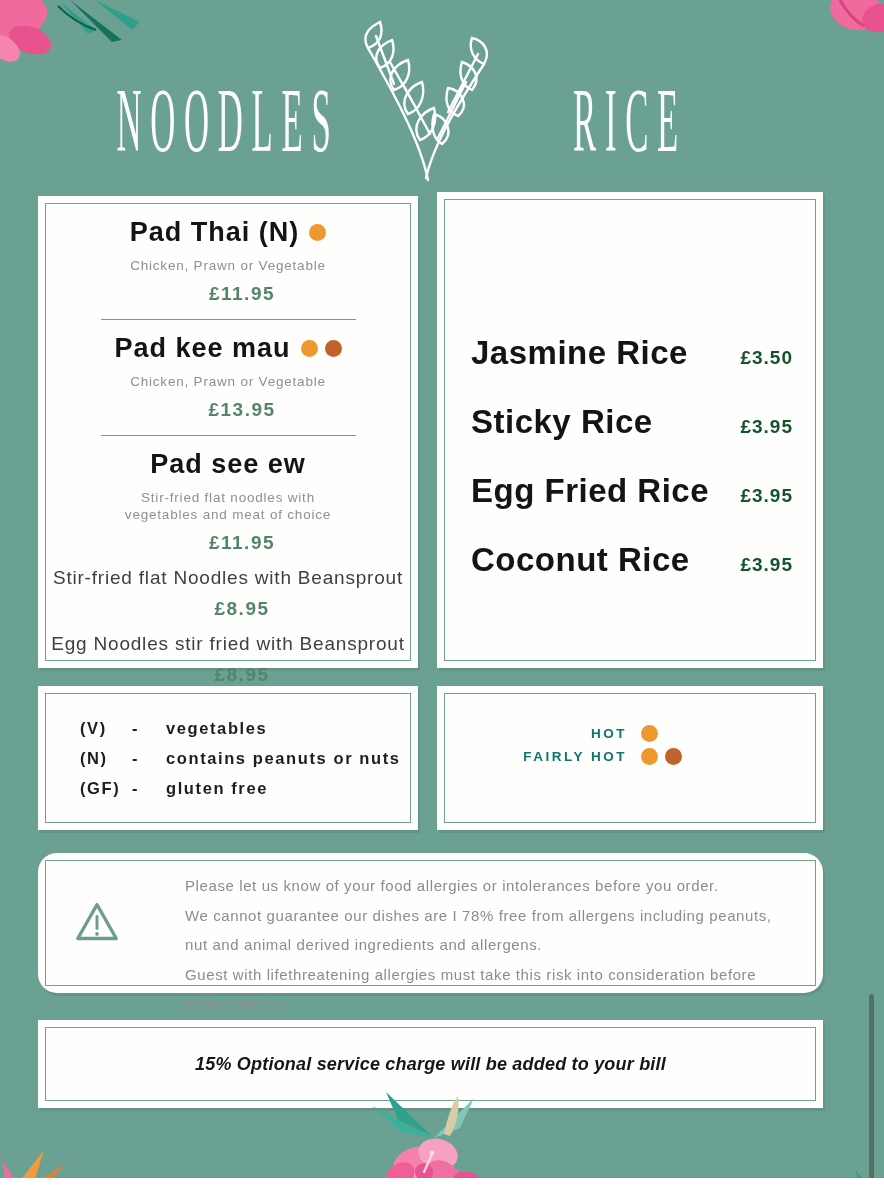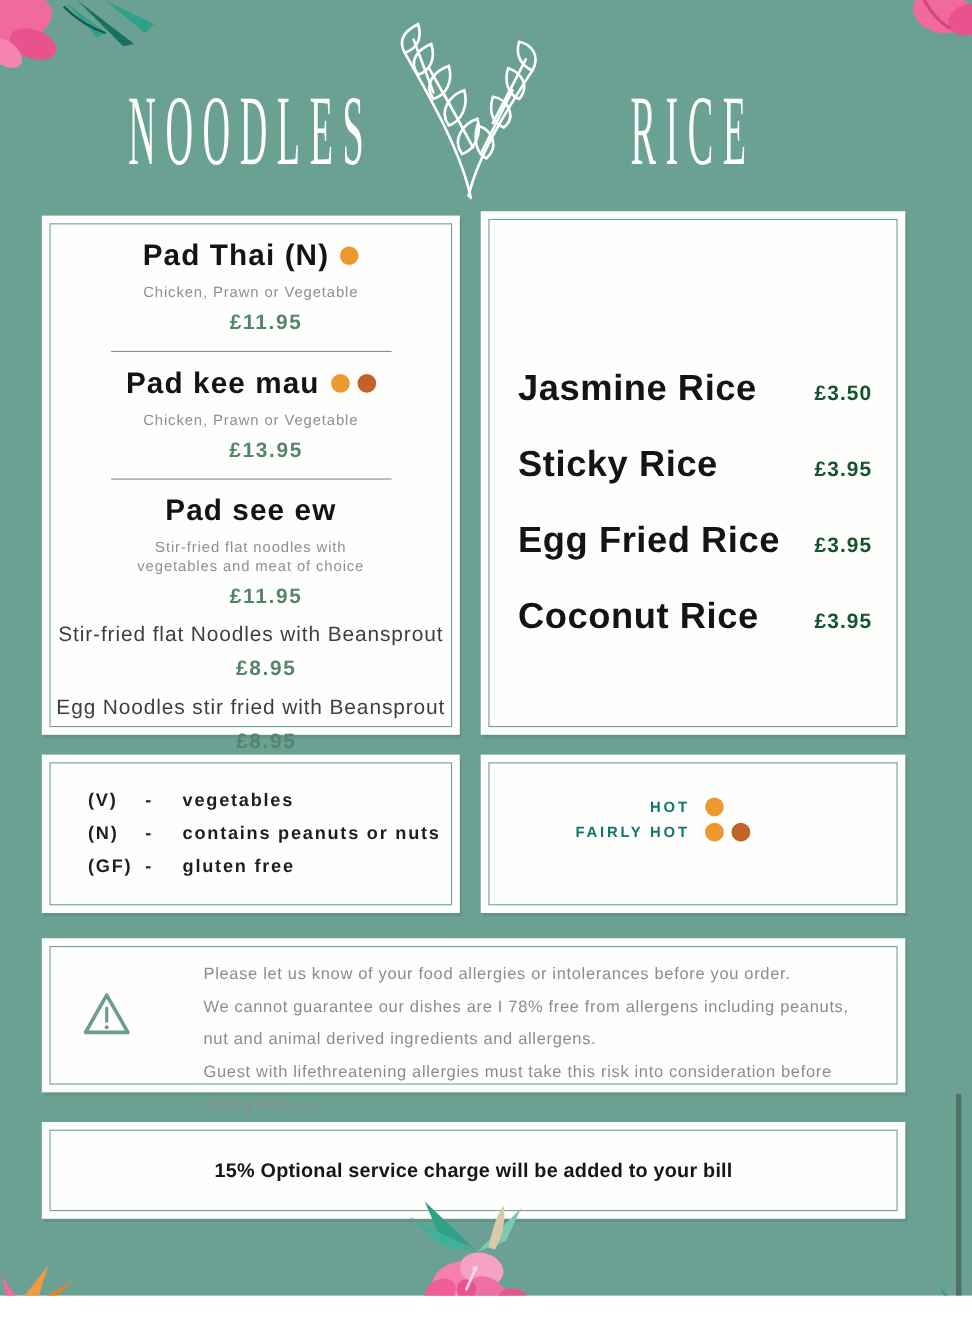--- a/index.html
+++ b/index.html
@@ -14,21 +14,21 @@
   .title-rice{left:437px;top:88px;width:386px;}
   .leaf-wrap{position:absolute;left:350px;top:20px;width:150px;height:165px;}
 
   
   .panel{position:absolute;background:#FEFEFD;box-shadow:2px 3px 0 rgba(30,60,50,.12);}
   .panel .inner{position:absolute;inset:7px;border:1.6px solid #74A08F;pointer-events:none;}
   .panel-noodles{left:38px;top:196px;width:380px;height:472px;}
   .panel-rice{left:437px;top:192px;width:386px;height:476px;}
   .panel-legend{left:38px;top:686px;width:380px;height:144px;}
   .panel-heat{left:437px;top:686px;width:386px;height:144px;}
-  .panel-allergy{left:38px;top:853px;width:785px;height:140px;}
+  .panel-allergy{left:38px;top:853px;width:785px;height:140px;border-radius:19px;}
   .panel-service{left:38px;top:1020px;width:785px;height:88px;}
 
   
   .noodles-content{position:relative;padding-top:21px;text-align:center;}
   .dish-name{font-size:27px;font-weight:bold;color:#141414;letter-spacing:1px;
     display:flex;align-items:center;justify-content:center;gap:10px;}
   .dish-desc{margin:9px auto 0;font-size:13.5px;color:#8F8F8F;letter-spacing:.8px;
     max-width:250px;line-height:17px;}
   .price{margin-top:9px;font-size:19px;font-weight:bold;color:#54846E;letter-spacing:1.5px;padding-left:28px;}
   .divider{width:255px;margin:14px auto 13px;border:0;border-top:1px solid #8C8C8C;}
@@ -56,21 +56,21 @@
   .heat-label{width:190px;text-align:right;font-size:13.5px;font-weight:bold;
     color:#0f766e;letter-spacing:2.5px;margin-right:14px;}
 
   
   .allergy-icon{position:absolute;left:37px;top:46px;width:44px;height:46px;}
   .allergy-text{position:absolute;left:147px;top:18px;font-size:15px;color:#8C8C8C;
     letter-spacing:.6px;line-height:29.5px;}
 
   
   .service-text{position:absolute;inset:0;display:flex;align-items:center;justify-content:center;
-    font-size:18px;font-weight:bold;color:#161616;letter-spacing:.2px;}
+    font-size:18px;font-style:italic;font-weight:bold;color:#161616;letter-spacing:.2px;}
 
   
   .deco{position:absolute;pointer-events:none;}
   .deco-tl{left:0;top:0;}
   .deco-tr{right:0;top:0;}
   .deco-bc{left:352px;top:1088px;}
   .deco-bl{left:0;top:1142px;}
   .deco-br{right:0;top:1168px;}
   .fold-line{position:absolute;left:869px;top:994px;width:5px;height:206px;
     background:#4F7265;border-radius:3px 3px 0 0;}

